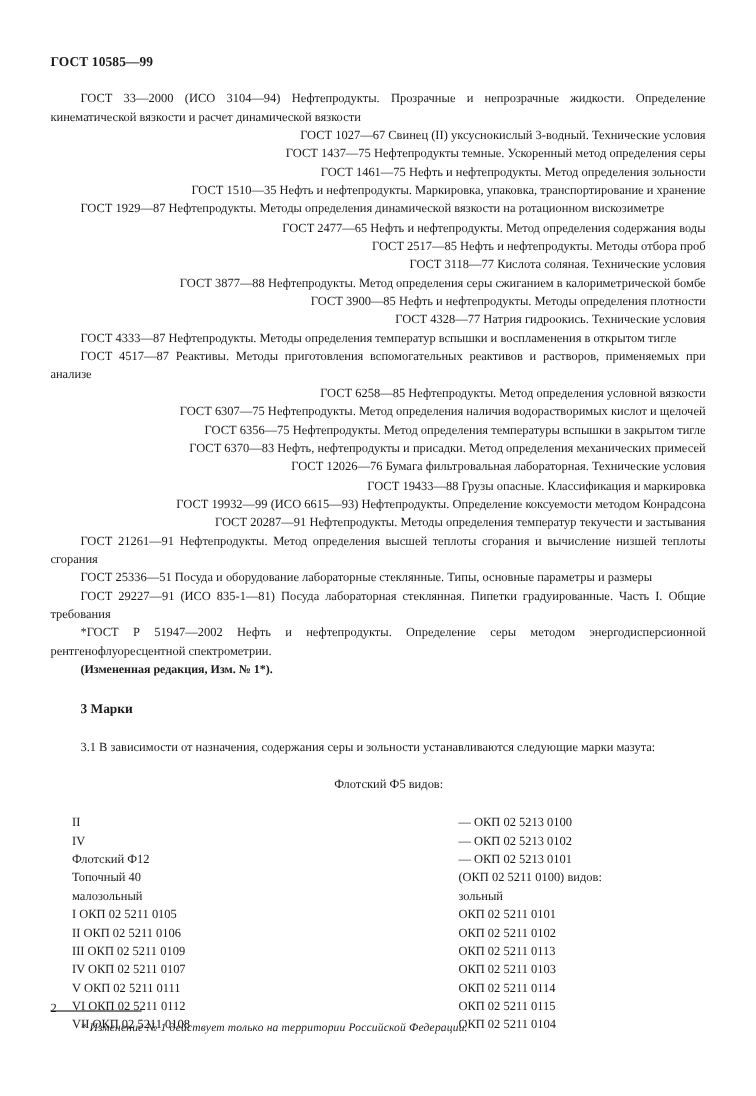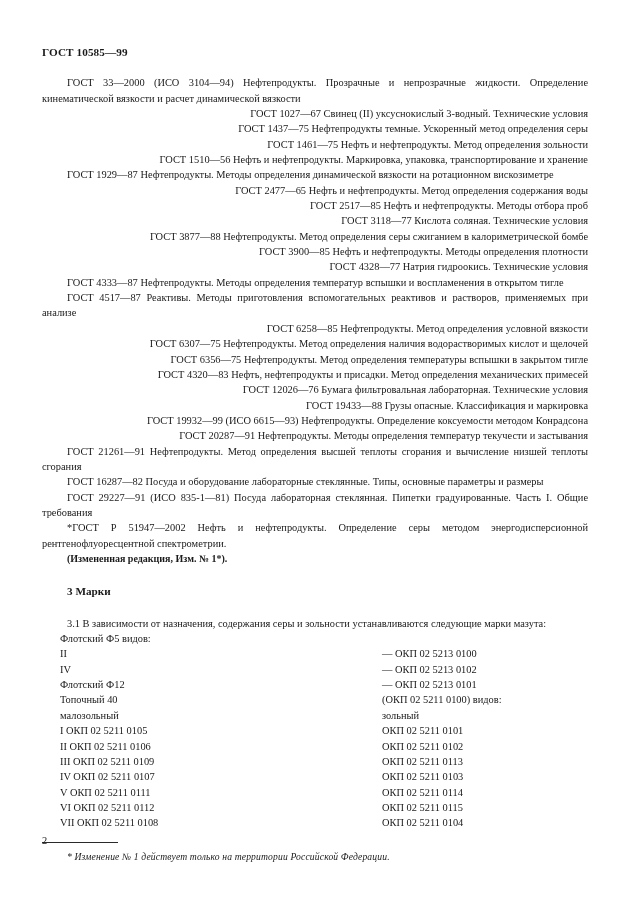--- a/index.html
+++ b/index.html
@@ -75,22 +75,22 @@
     text-align: justify;
     text-indent: 25px;
     margin: 17px 0 0 0;
     font-family: Liberation Serif, serif;
   }
 
   .sub-label {
     font-size: 10.4px;
     line-height: 15.35px;
     text-indent: 18px;
-    margin: 0;
-    text-align: left;
+    margin: 16px;
+    text-align: center;
   }
 
   
   .brand-table {
     width: 100%;
     border-collapse: collapse;
     margin: 0;
     table-layout: fixed;
   }
   .brand-table td {
@@ -157,40 +157,40 @@
 
   <div class="content">
 
     <div class="doc-header">ГОСТ 10585—99</div>
 
     <ul class="ref-list">
       <li>ГОСТ 33—2000 (ИСО 3104—94) Нефтепродукты. Прозрачные и непрозрачные жидкости. Определе­ние кинематической вязкости и расчет динамической вязкости</li>
       <li class="nojust">ГОСТ 1027—67 Свинец (II) уксуснокислый 3-водный. Технические условия</li>
       <li class="nojust">ГОСТ 1437—75 Нефтепродукты темные. Ускоренный метод определения серы</li>
       <li class="nojust">ГОСТ 1461—75 Нефть и нефтепродукты. Метод определения зольности</li>
-      <li class="nojust">ГОСТ 1510—56 Нефть и нефтепродукты. Маркировка, упаковка, транспортирование и хранение</li>
+      <li class="nojust">ГОСТ 1510—35 Нефть и нефтепродукты. Маркировка, упаковка, транспортирование и хранение</li>
       <li>ГОСТ 1929—87 Нефтепродукты. Методы определения динамической вязкости на ротационном вискозиметре</li>
       <li class="nojust">ГОСТ 2477—65 Нефть и нефтепродукты. Метод определения содержания воды</li>
       <li class="nojust">ГОСТ 2517—85 Нефть и нефтепродукты. Методы отбора проб</li>
       <li class="nojust">ГОСТ 3118—77 Кислота соляная. Технические условия</li>
       <li class="nojust">ГОСТ 3877—88 Нефтепродукты. Метод определения серы сжиганием в калориметрической бомбе</li>
       <li class="nojust">ГОСТ 3900—85 Нефть и нефтепродукты. Методы определения плотности</li>
       <li class="nojust">ГОСТ 4328—77 Натрия гидроокись. Технические условия</li>
       <li>ГОСТ 4333—87 Нефтепродукты. Методы определения температур вспышки и воспламенения в открытом тигле</li>
       <li>ГОСТ 4517—87 Реактивы. Методы приготовления вспомогательных реактивов и растворов, при­меняемых при анализе</li>
       <li class="nojust">ГОСТ 6258—85 Нефтепродукты. Метод определения условной вязкости</li>
       <li class="nojust">ГОСТ 6307—75 Нефтепродукты.  Метод определения наличия  водорастворимых кислот и щелочей</li>
       <li class="nojust">ГОСТ 6356—75 Нефтепродукты. Метод определения температуры вспышки в закрытом тигле</li>
-      <li class="nojust">ГОСТ 4320—83 Нефть, нефтепродукты и присадки. Метод определения механических примесей</li>
+      <li class="nojust">ГОСТ 6370—83 Нефть, нефтепродукты и присадки. Метод определения механических примесей</li>
       <li class="nojust">ГОСТ 12026—76 Бумага фильтровальная лабораторная. Технические условия</li>
       <li class="nojust">ГОСТ 19433—88 Грузы опасные. Классификация и маркировка</li>
       <li class="nojust">ГОСТ 19932—99 (ИСО 6615—93) Нефтепродукты. Определение коксуемости методом Конрадсона</li>
       <li class="nojust">ГОСТ 20287—91 Нефтепродукты. Методы определения температур текучести и застывания</li>
       <li>ГОСТ 21261—91 Нефтепродукты. Метод определения высшей теплоты сгорания и вычисление низшей теплоты сгорания</li>
-      <li>ГОСТ 16287—82 Посуда и оборудование лабораторные стеклянные. Типы, основные параметры и размеры</li>
+      <li>ГОСТ 25336—51 Посуда и оборудование лабораторные стеклянные. Типы, основные параметры и размеры</li>
       <li>ГОСТ 29227—91  (ИСО 835-1—81) Посуда лабораторная стеклянная. Пипетки градуированные. Часть I. Общие требования</li>
       <li>*ГОСТ Р 51947—2002  Нефть и нефтепродукты. Определение серы методом энергодисперсионной рентгенофлуоресцентной спектрометрии.</li>
     </ul>
 
     <p class="revision-note">(Измененная редакция, Изм. № 1*).</p>
 
     <h2 class="section-heading">3 Марки</h2>
 
     <p class="body-para">3.1 В зависимости от назначения, содержания серы и зольности устанавливаются следующие марки мазута:</p>
 

